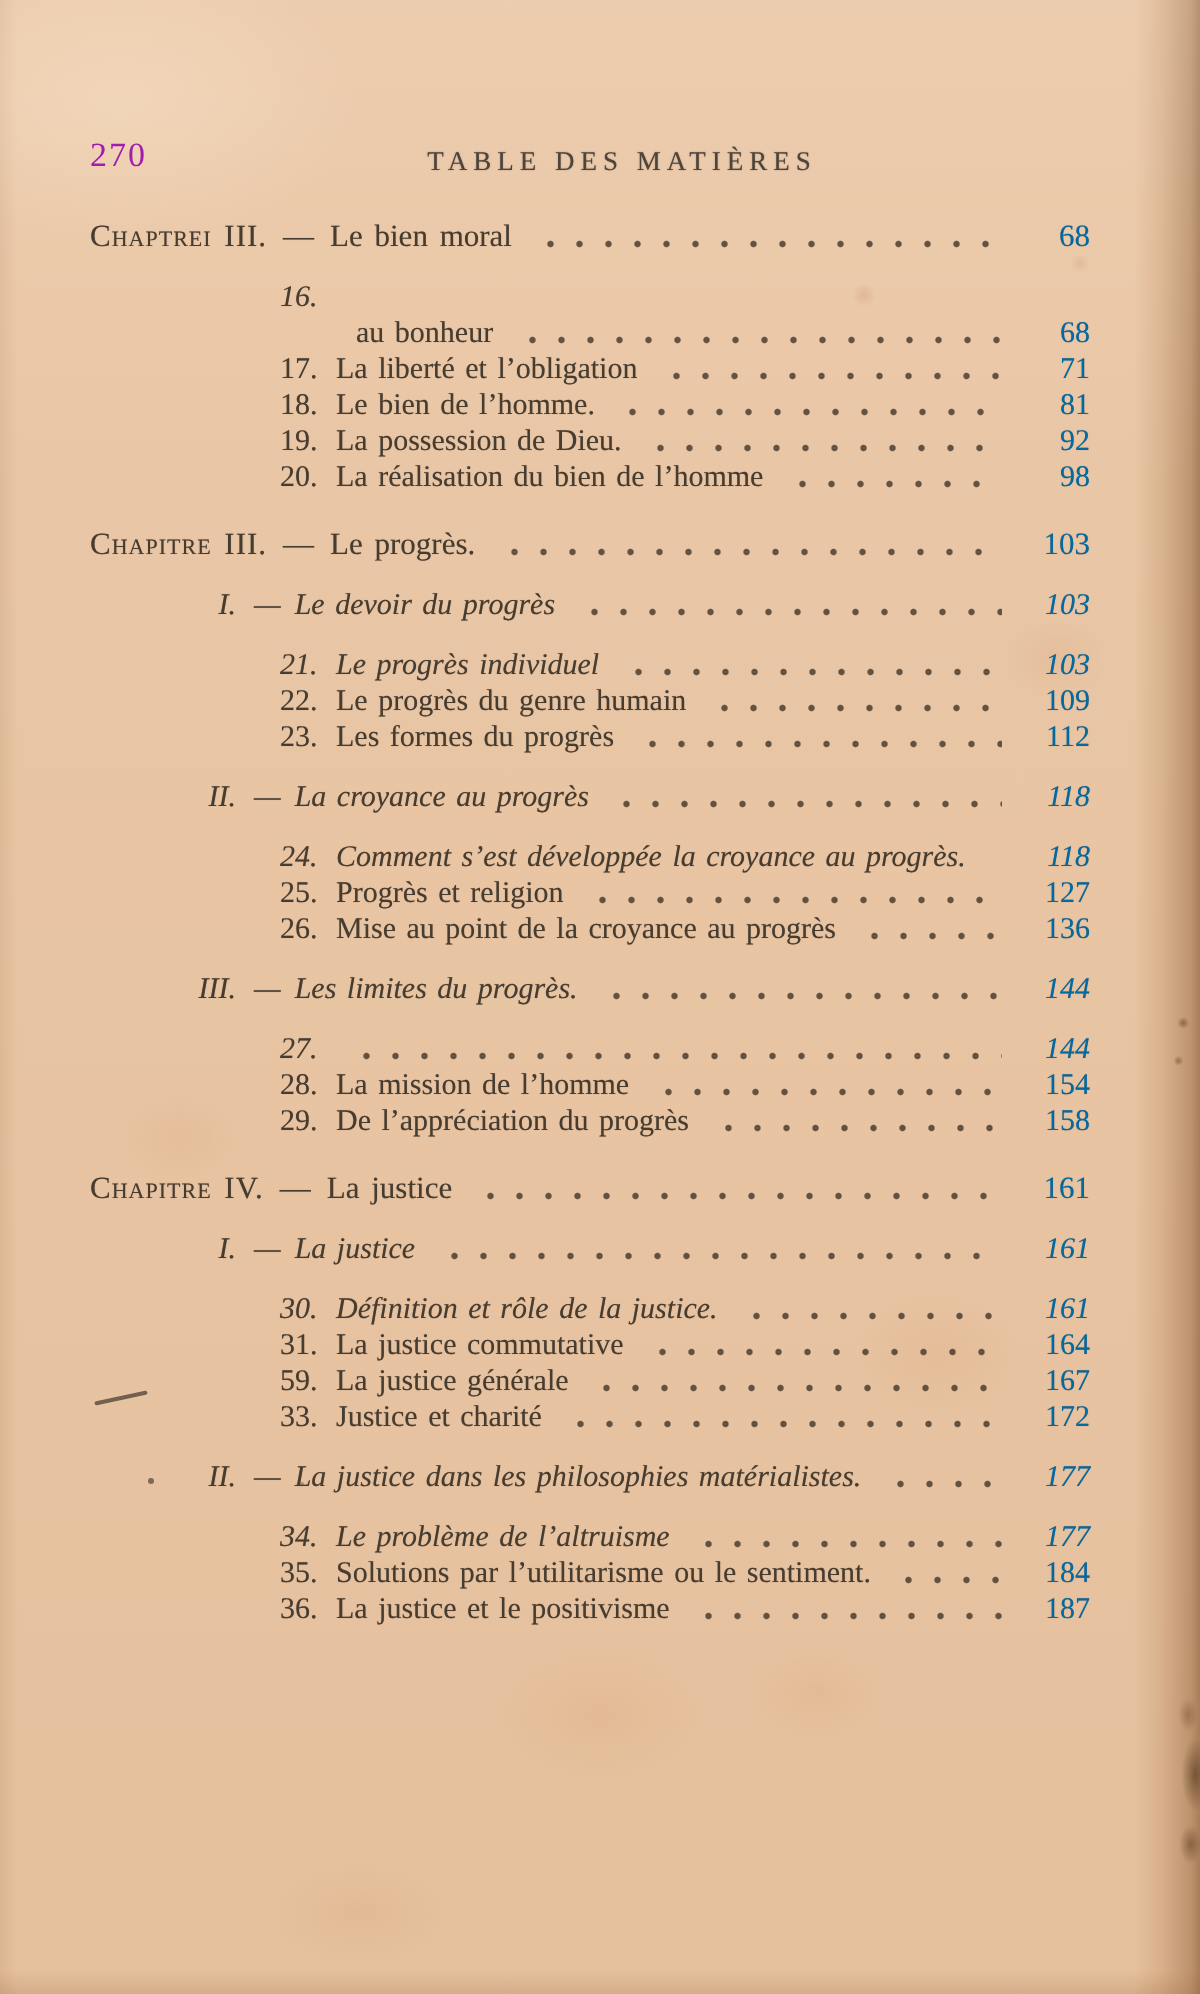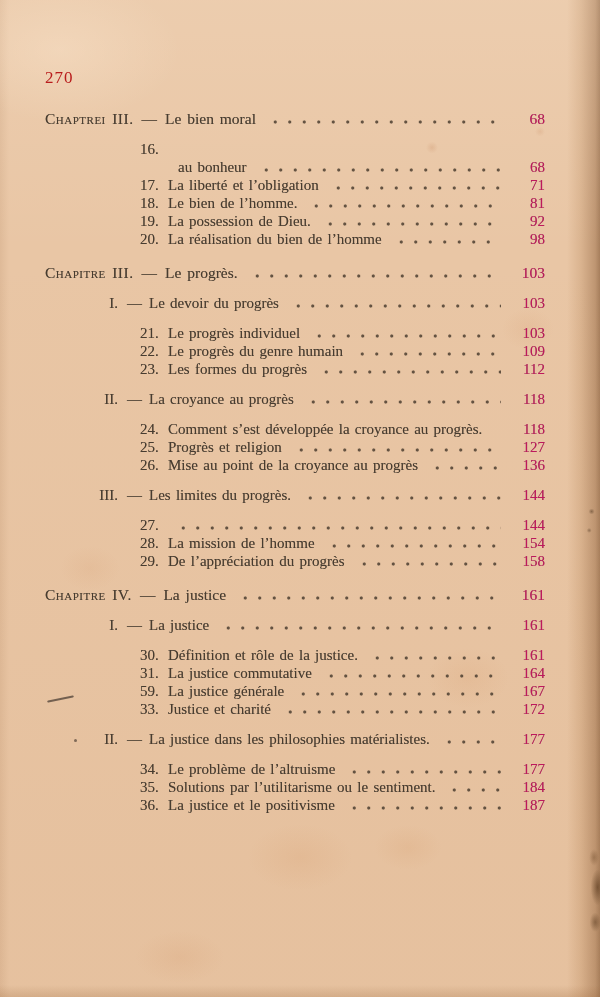--- a/index.html
+++ b/index.html
@@ -21,54 +21,55 @@
       radial-gradient(ellipse 10px 26px at 99.6% 89%, rgba(72,42,16,.55), rgba(72,42,16,0) 70%),
       radial-gradient(ellipse 8px 14px at 99.2% 92.5%, rgba(72,42,16,.45), rgba(72,42,16,0) 70%),
       radial-gradient(ellipse 7px 12px at 99% 86%, rgba(90,55,25,.35), rgba(90,55,25,0) 70%),
       radial-gradient(circle 3px at 98.6% 51.3%, rgba(60,40,20,.45), rgba(60,40,20,0) 100%),
       radial-gradient(circle 2.5px at 98.2% 53.2%, rgba(60,40,20,.40), rgba(60,40,20,0) 100%),
       linear-gradient(to top, rgba(140,88,44,.20), rgba(140,88,44,0) 1.2%),
       linear-gradient(to bottom, rgba(255,240,222,.16), rgba(0,0,0,0) 25%, rgba(180,115,60,.06) 88%),
       linear-gradient(to right, rgba(130,80,40,.10), rgba(130,80,40,0) 1.5%, rgba(0,0,0,0) 94.5%, rgba(150,95,45,.18) 96.8%, rgba(120,70,30,.38) 99.2%, rgba(100,55,20,.50) 100%);
   }
   .sheet{position:absolute;inset:0;}
-  .folio{position:absolute;left:45px;top:68px;font-size:17px;letter-spacing:1px;color:#b91c1c;}
+  .folio{position:absolute;left:45px;top:68px;font-size:17px;letter-spacing:1px;color:#a21caf;}
   .htitle{position:absolute;left:0;right:0;top:73px;text-align:center;padding-left:22px;
           font-size:13.5px;letter-spacing:3px;color:#4e443a;text-shadow:0 0 .7px rgba(78,68,58,.6);}
   .toc{position:absolute;left:45px;right:55px;top:110px;}
   .row{display:flex;align-items:center;line-height:18px;font-size:15px;word-spacing:1.5px;
        text-shadow:0 0 .4px rgba(68,58,47,.45);}
-  .row.gap{margin-top:12px;}
+  .row.gap{margin-top:12px;font-style:italic;}
   .row.gap-lg{margin-top:16px;}
   .row.chapter{font-size:15.5px;word-spacing:2px;}
   .prefix{font-variant:small-caps;letter-spacing:.5px;flex:0 0 auto;}
   .dash{flex:0 0 auto;padding:0 8px;}
   .section{padding-left:40px;}
   .section .num{flex:0 0 33px;text-align:right;}
   .section .dash{padding:0 7px 0 9px;}
   .item{padding-left:95px;}
   .item .num{flex:0 0 24px;}
   .item .txt{margin-left:4px;}
   .cont{padding-left:133px;}
   .txt{flex:0 0 auto;}
   .leader{flex:1 1 12px;min-width:10px;height:4px;align-self:flex-end;margin:0 10px 4px 12px;
           background-image:radial-gradient(circle, rgba(76,62,48,.85) 1.3px, rgba(76,62,48,0) 1.9px);
           background-size:14.5px 4px;background-repeat:repeat-x;background-position:left center;}
   .spacer{flex:1 1 8px;}
-  .pg{flex:0 0 34px;text-align:right;color:#be185d;}
+  .pg{flex:0 0 34px;text-align:right;color:#0369a1;}
   .pen-mark{position:absolute;left:47px;top:698px;width:27px;height:2px;border-radius:2px;
             background:rgba(70,58,48,.72);transform:rotate(-12deg);}
   .speck-a{position:absolute;left:74px;top:739px;width:3px;height:3px;border-radius:50%;background:rgba(70,58,48,.65);}
   .speck-b{position:absolute;left:150px;top:741px;width:2px;height:2px;border-radius:50%;background:rgba(70,58,48,.35);}
 </style>
 </head>
 <body>
 
 <div class="sheet">
   <div class="folio">270</div>
+  <div class="htitle">TABLE DES MATIÈRES</div>
   <div class="toc" id="toc">
       <div class="row chapter">
         <span class="prefix">Chaptrei III.</span>
         <span class="dash">—</span>
         <span class="txt">Le bien moral</span>
         <div class="leader"></div>
         <span class="pg">68</span>
       </div>
       <div class="row item gap">
         <span class="num">16.</span>

